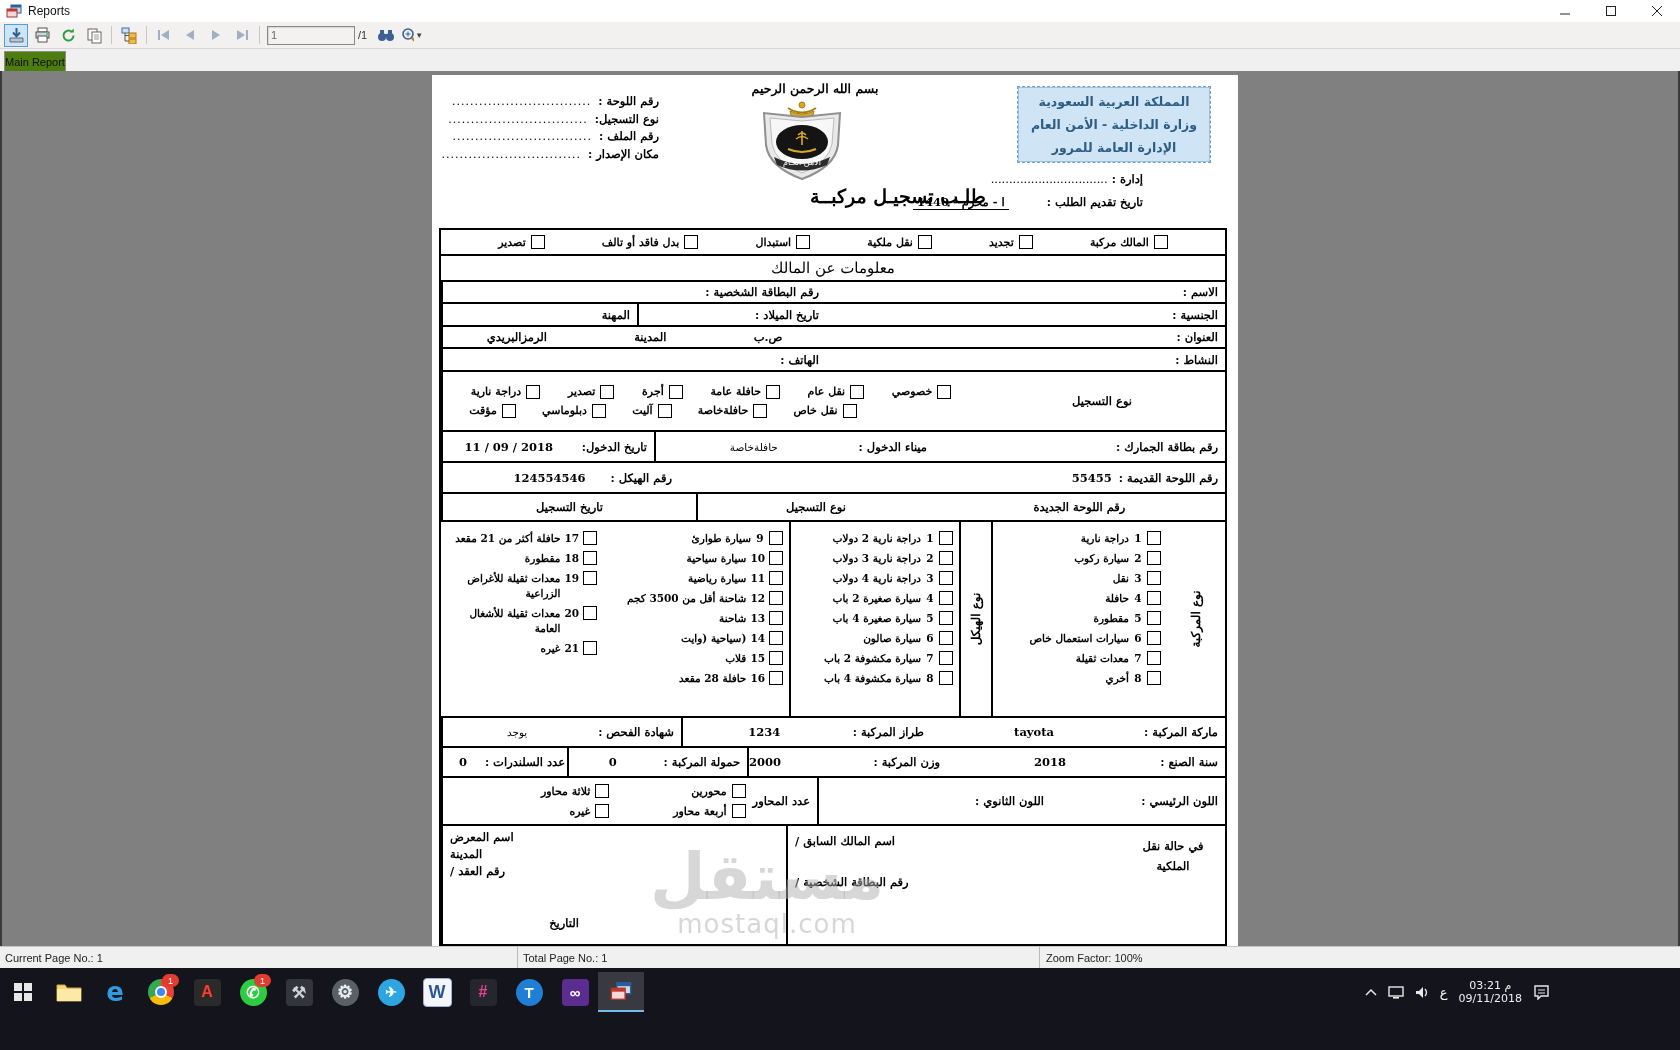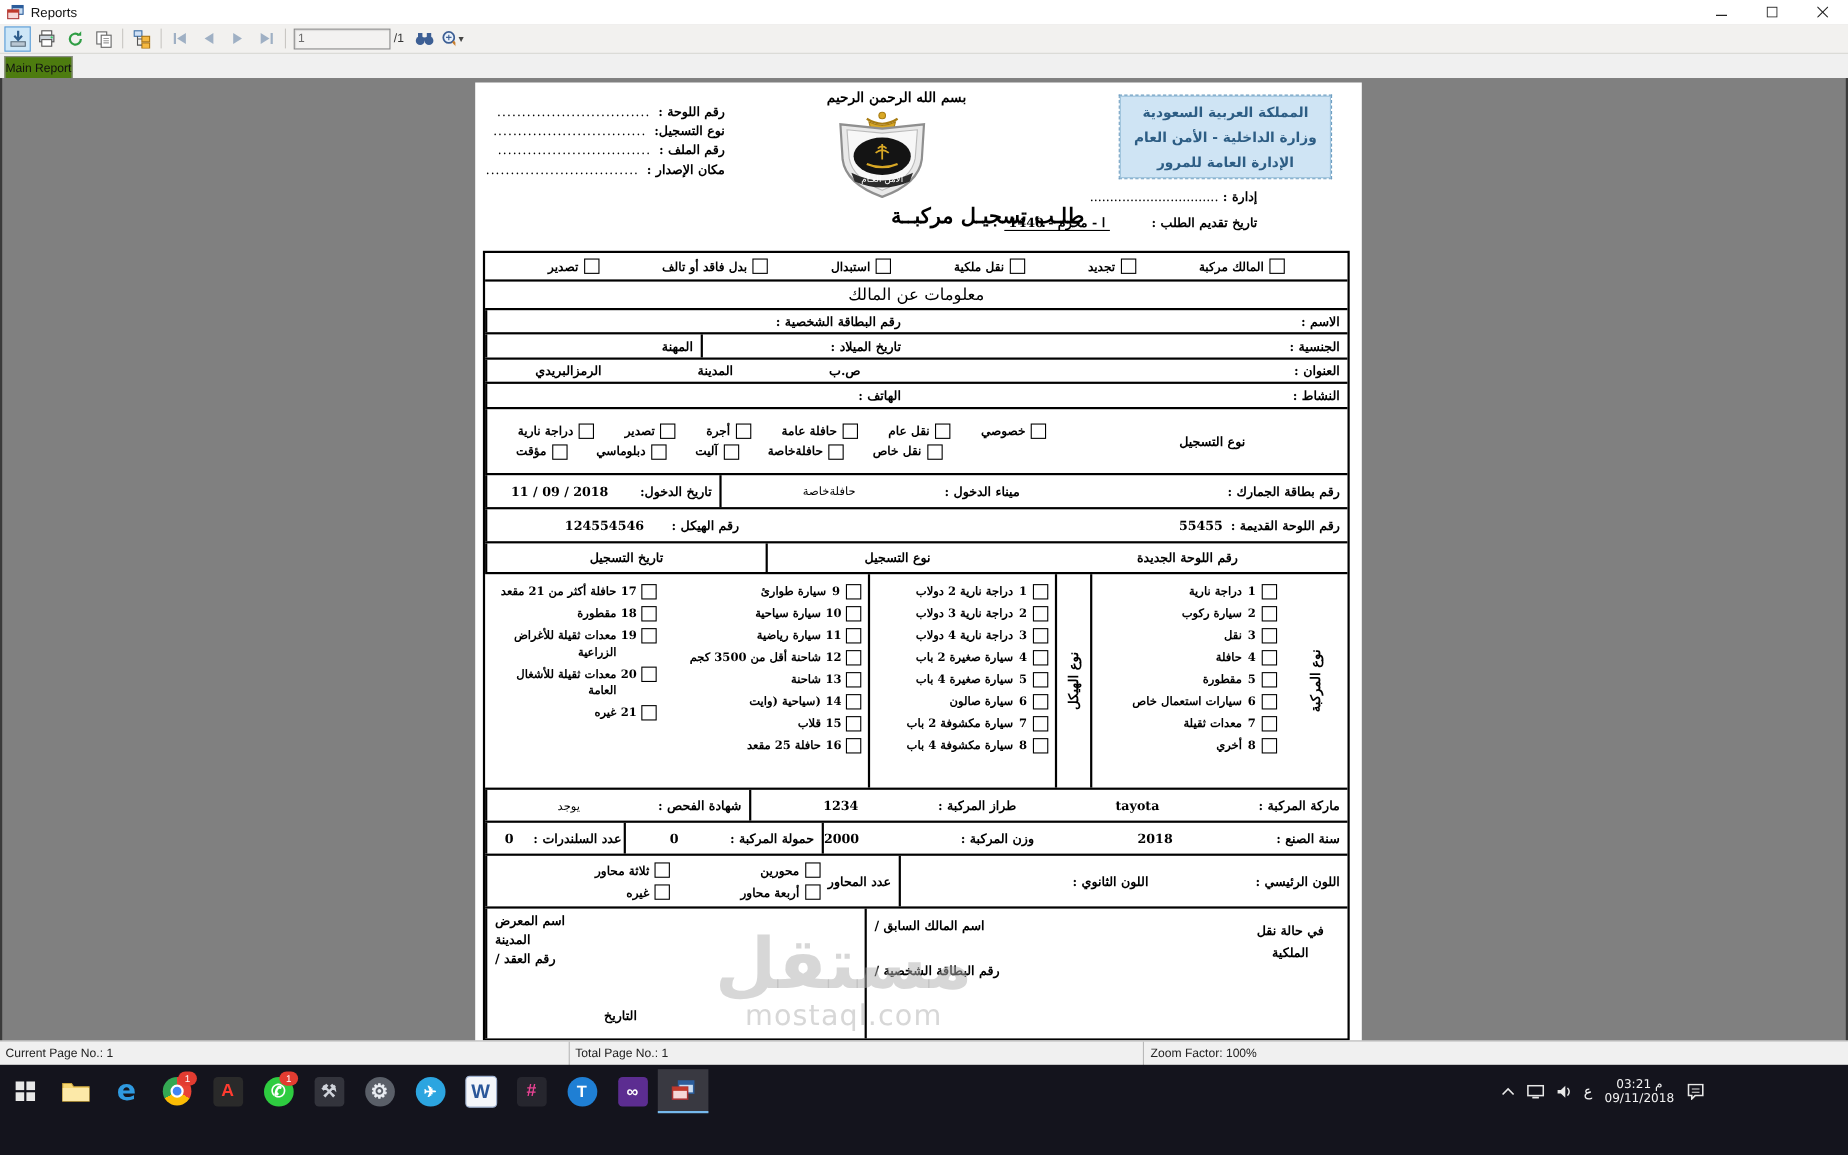--- a/index.html
+++ b/index.html
@@ -531,21 +531,21 @@
                 <span>(سياحية (وايت</span>
               </div>
             <div class="vitem">
                 <span class="cb"></span>
                 <span class="num">15</span>
                 <span>قلاب</span>
               </div>
             <div class="vitem">
                 <span class="cb"></span>
                 <span class="num">16</span>
-                <span>حافلة 25 مقعد</span>
+                <span>حافلة 28 مقعد</span>
               </div>
           </div>
           <div class="fcell" style="flex:1;flex-direction:column;align-items:stretch;justify-content:flex-start;padding-top:6px;">
             <div class="vitem">
                 <span class="cb"></span>
                 <span class="num">17</span>
                 <span style="max-width:112px;">حافلة أكثر من 21 مقعد</span>
               </div>
             <div class="vitem">
                 <span class="cb"></span>

